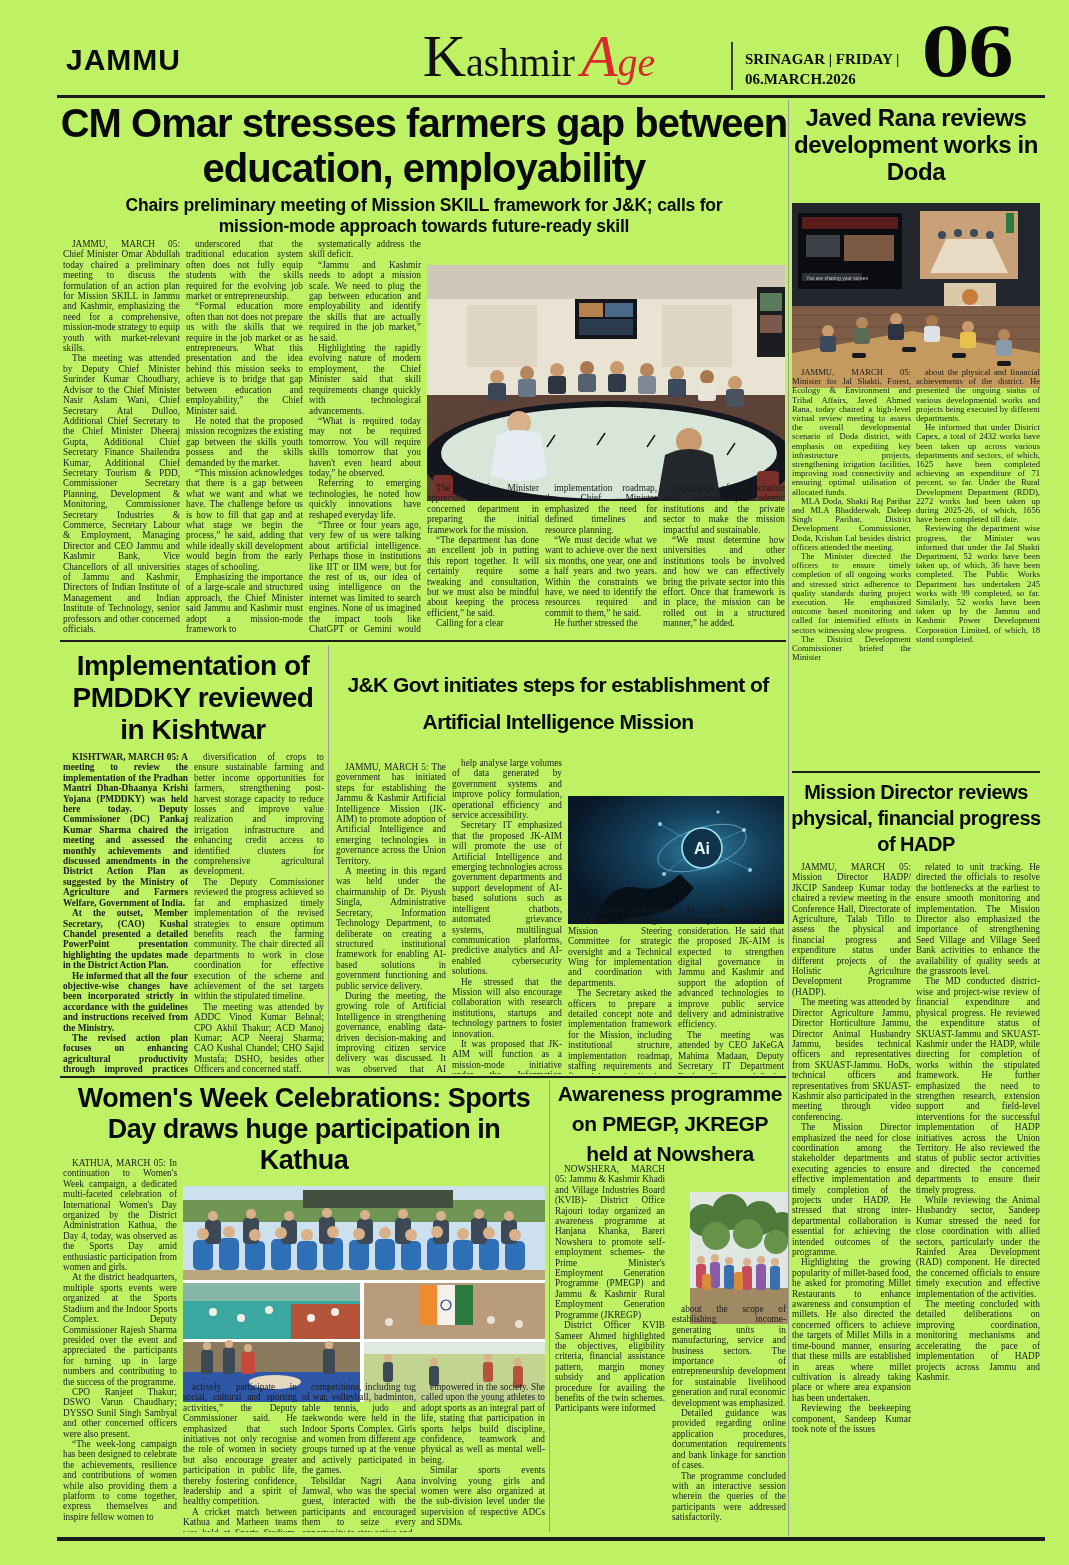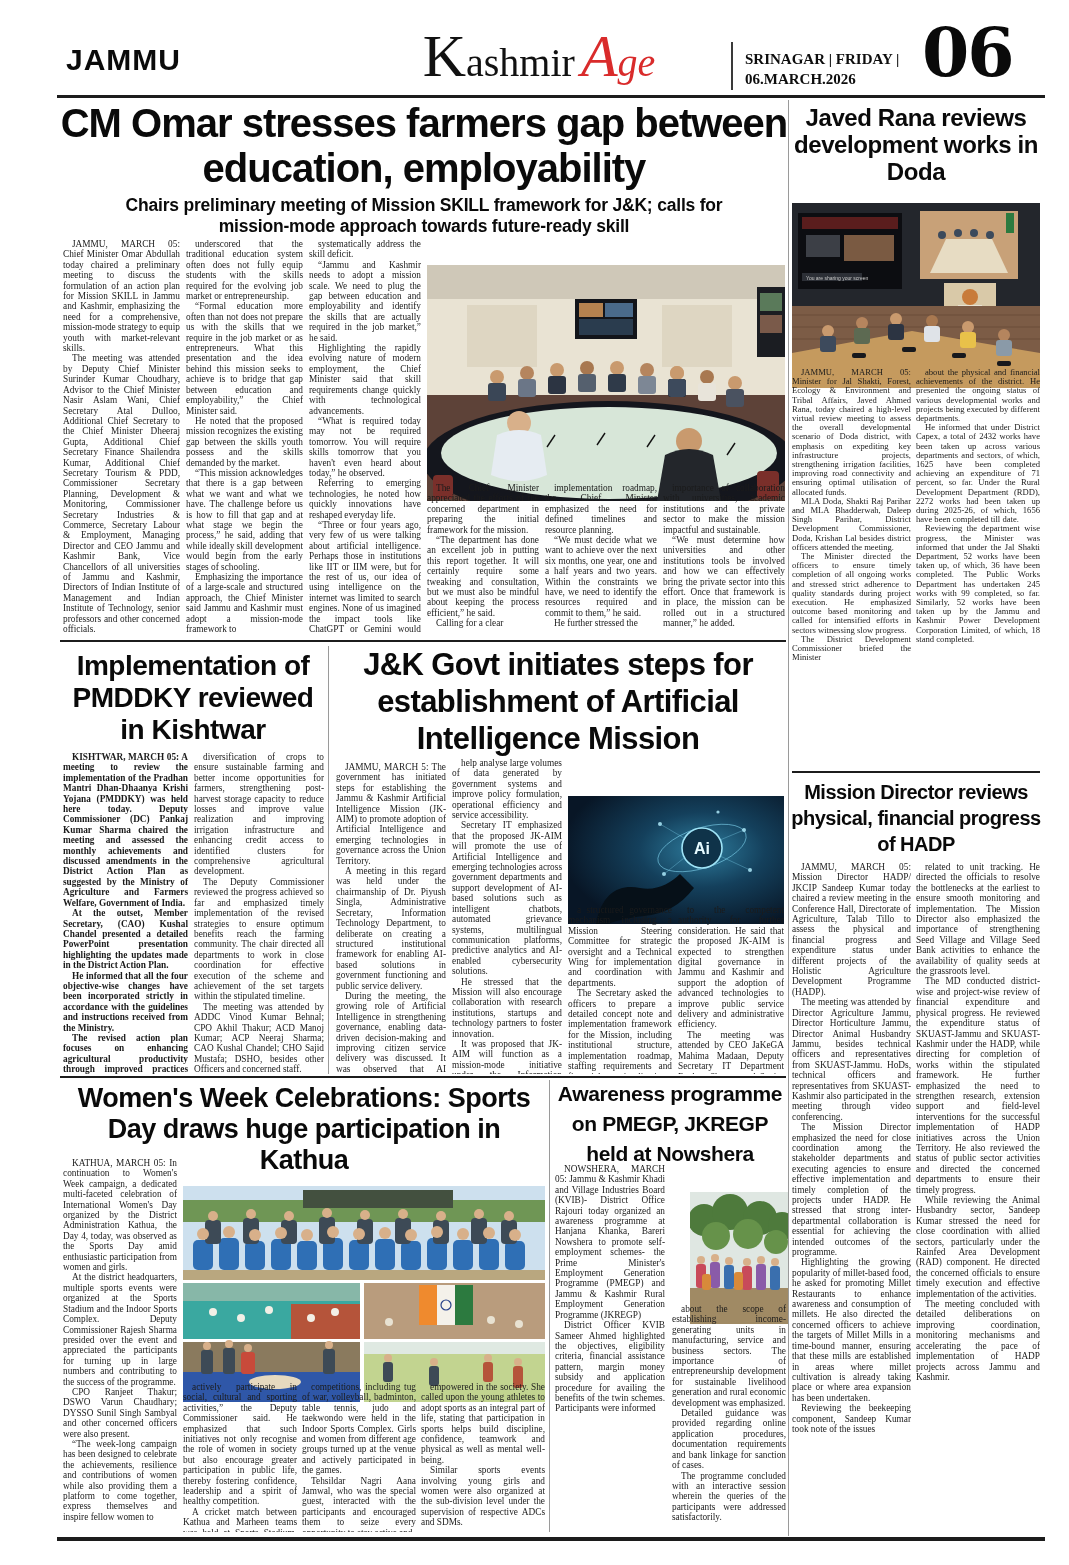--- a/index.html
+++ b/index.html
@@ -1,35 +1,35 @@
 <!DOCTYPE html>
 <html><head>
 <meta charset="utf-8">
 <style>
   html,body{margin:0;padding:0;background:#9a9a9a;}
-  .page{position:relative;width:1069px;height:1565px;background:#ffffff;overflow:hidden;
+  .page{position:relative;width:1069px;height:1565px;background:#bef264;overflow:hidden;
         font-family:"Liberation Serif",serif;color:#1b1b1b;margin:0 auto;}
   
   .section-label{position:absolute;left:66px;top:44px;font:bold 30px/32px "Liberation Sans",sans-serif;color:#0a0a0a;letter-spacing:1px;}
   .logo{position:absolute;left:364px;top:28px;width:350px;text-align:center;white-space:nowrap;}
   .logo-word{display:inline-block;font-family:"Liberation Serif",serif;font-size:40px;line-height:56px;color:#111;}
   .logo-word::first-letter{font-size:1.5em;}
   .logo-age{color:#d92b2b;font-style:italic;margin-left:6px;}
   .mast-vrule{position:absolute;left:731px;top:42px;width:2px;height:48px;background:#3a3a3a;}
   .dateline{position:absolute;left:745px;top:49px;width:175px;font:bold 15px/20px "Liberation Serif",serif;color:#0d0d0d;}
   .page-number{position:absolute;left:922px;top:16px;font:bold 68px/72px "DejaVu Serif",serif;letter-spacing:-2px;color:#0a0a0a;}
   .rule{position:absolute;background:#1c1c1c;}
   .rule-light{position:absolute;background:#9a9a9a;}
   
   .hl{position:absolute;font-family:"Liberation Sans",sans-serif;font-weight:bold;text-align:center;color:#0a0a0a;}
   .hl-main{font-size:40px;line-height:45px;letter-spacing:-1px;}
   .hl-sub{font-size:17.5px;line-height:21px;letter-spacing:-0.2px;}
   .hl-doda{font-size:24px;line-height:27px;letter-spacing:-0.4px;}
   .hl-pmddky{font-size:28px;line-height:32px;letter-spacing:-0.5px;}
-  .hl-ai{font-size:31px;line-height:37px;letter-spacing:-0.6px;}
+  .hl-ai{font-size:21px;line-height:37px;letter-spacing:-0.6px;margin-top:20px;}
   .hl-hadp{font-size:20px;line-height:26px;letter-spacing:-0.5px;}
   .hl-kathua{font-size:27px;line-height:31px;letter-spacing:-0.5px;}
   .hl-nowshera{font-size:21px;line-height:30px;letter-spacing:-0.4px;}
   
   .col{position:absolute;overflow:hidden;font-size:9.3px;line-height:10.4px;text-align:justify;}
   .col p{margin:0;text-indent:9px;}
   .col-sm{font-size:8.6px;line-height:9.2px;}
   .photo{position:absolute;overflow:hidden;background:#ddd;margin-top:26px;}
   .photo svg{display:block;}
 </style>

